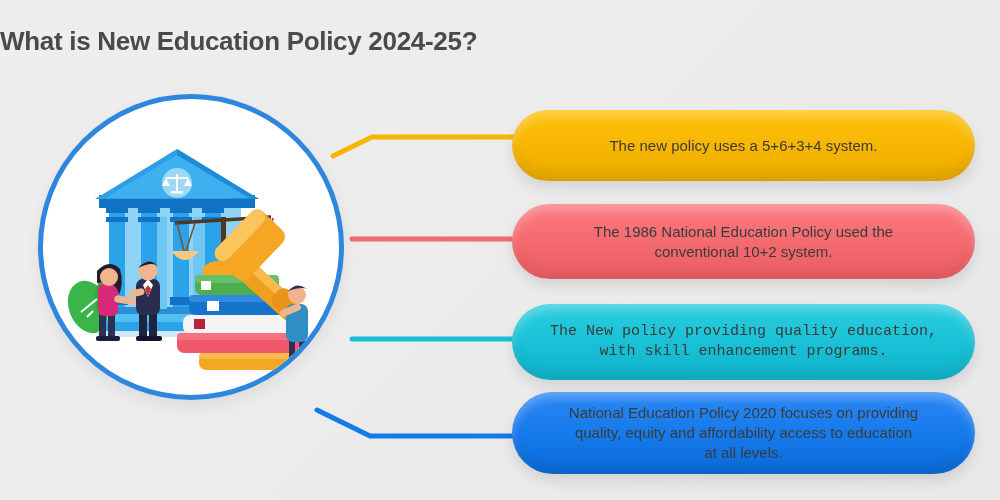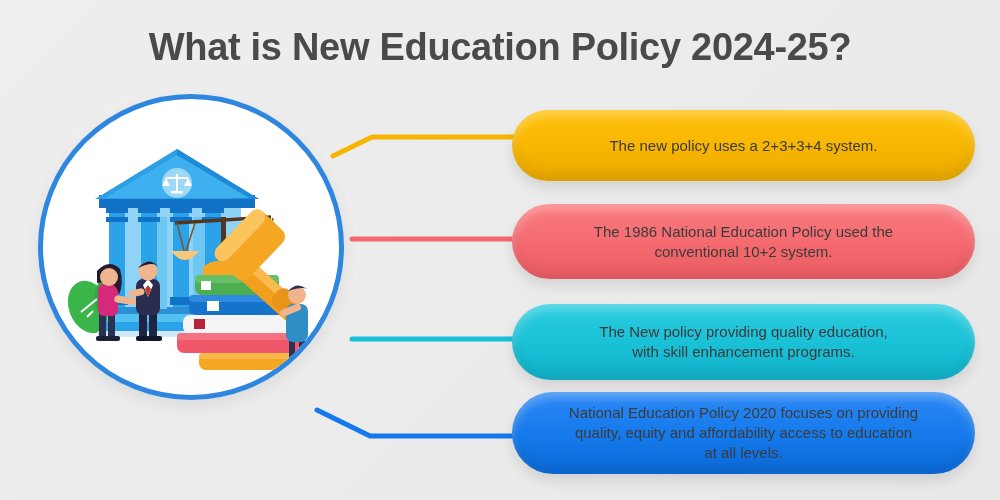--- a/index.html
+++ b/index.html
@@ -21,22 +21,22 @@
     height: 500px;
     background: linear-gradient(135deg, #eeeeee 0%, #ececec 45%, #e8e8e8 100%);
   }
 
   
   .title {
     position: absolute;
     left: 0;
     top: 26px;
     width: 1000px;
-    text-align: center;
-    font-size: 38px;
+    text-align: left;
+    font-size: 26px;
     font-weight: bold;
     color: #4a4a4a;
     letter-spacing: -0.3px;
     font-family: "Liberation Sans", sans-serif;
   }
 
   
   .circle-wrap {
     position: absolute;
     left: 38px;
@@ -246,29 +246,29 @@
           <circle cx="105" cy="172" r="9.5" fill="#f0b58f"></circle>
           <path d="M95 169 q10 -12 20 -2 q-6 -5 -20 2 z" fill="#1b1f38"></path>
           <rect x="85" y="192" width="16" height="7" rx="3.5" fill="#f0b58f" transform="rotate(-12 85 192)"></rect>
         </g>
 
       </svg>
     </div>
   </div>
 
   <div class="pill pill-1" style="left:512px; top:110px; width:463px; height:71px;">
-    <span class="pill-text">The new policy uses a 2+3+3+4 system.</span>
+    <span class="pill-text">The new policy uses a 5+6+3+4 system.</span>
   </div>
 
   <div class="pill pill-2" style="left:512px; top:204px; width:463px; height:75px;">
     <span class="pill-text">The 1986 National Education Policy used the
 conventional 10+2 system.</span>
   </div>
 
-  <div class="pill pill-3" style="left:512px; top:304px; width:463px; height:76px;">
+  <div class="pill pill-3" style="left:512px; top:304px; width:463px; height:76px;font-family:Liberation Mono, monospace;">
     <span class="pill-text">The New policy providing quality education,
 with skill enhancement programs.</span>
   </div>
 
   <div class="pill pill-4" style="left:512px; top:392px; width:463px; height:82px;">
     <span class="pill-text">National Education Policy 2020 focuses on providing
 quality, equity and affordability access to education
 at all levels.</span>
   </div>
 

